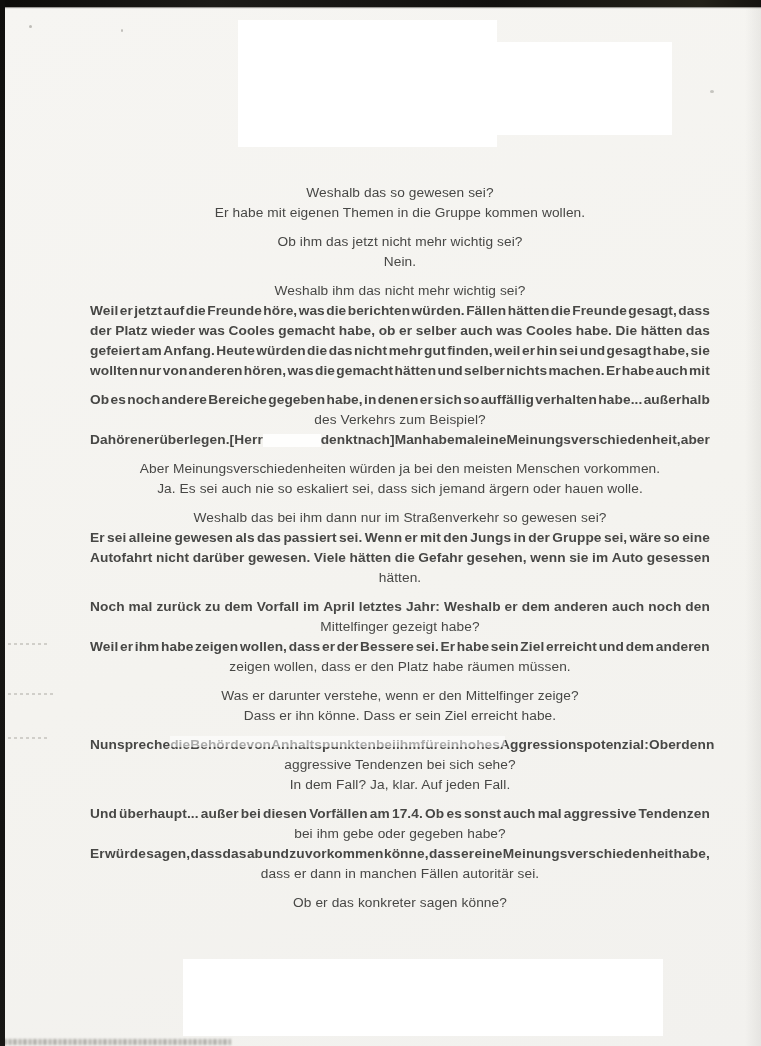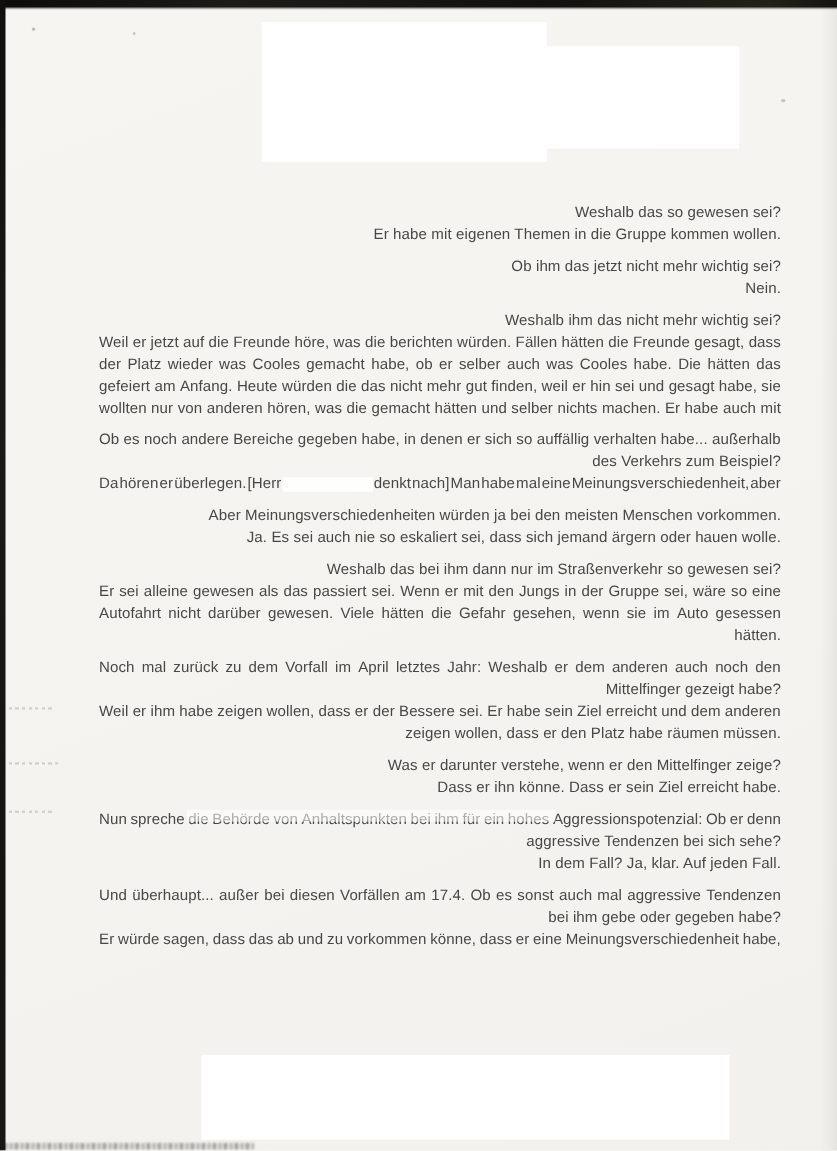--- a/index.html
+++ b/index.html
@@ -37,23 +37,23 @@
     position:absolute; left:170px; top:736px; width:335px; height:11px;
     background:rgba(255,255,255,.55);
   }
   
   .text-block {
     position:absolute; left:90px; top:183px; width:620px;
     font-size:13.7px; line-height:20px; color:#474745;
     letter-spacing:.1px;
   }
   .para { margin:0 0 9px 0; }
-  .line { text-align:right; }
+  .line { text-align:center; }
   .line.stretch {
-    display:flex; justify-content:space-between; white-space:nowrap;
+    display:flex; justify-content:space-between; white-space:nowrap;font-weight:bold;
   }
   .line.stretch span { display:inline-block; }
   .redact-gap {
     width:82px; height:13px; background:#fefefd; align-self:center;
   }
   
   .hairline {
     position:absolute; height:2px;
     background:repeating-linear-gradient(90deg,rgba(142,139,131,.35) 0 3px,rgba(0,0,0,0) 3px 6px);
   }
@@ -351,20 +351,24 @@
           <span>und</span>
           <span>zu</span>
           <span>vorkommen</span>
           <span>könne,</span>
           <span>dass</span>
           <span>er</span>
           <span>eine</span>
           <span>Meinungsverschiedenheit</span>
           <span>habe,</span>
         </div>
+        <div class="line">dass er dann in manchen Fällen autoritär sei.</div>
+      </div>
+      <div class="para">
+        <div class="line">Ob er das konkreter sagen könne?</div>
       </div>
     </div>
 
   <div class="strip"></div>
   <div class="redaction r3"></div>
 
   <div class="hairline hl1"></div>
   <div class="hairline hl2"></div>
   <div class="hairline hl3"></div>
   <div class="speck s1"></div>

